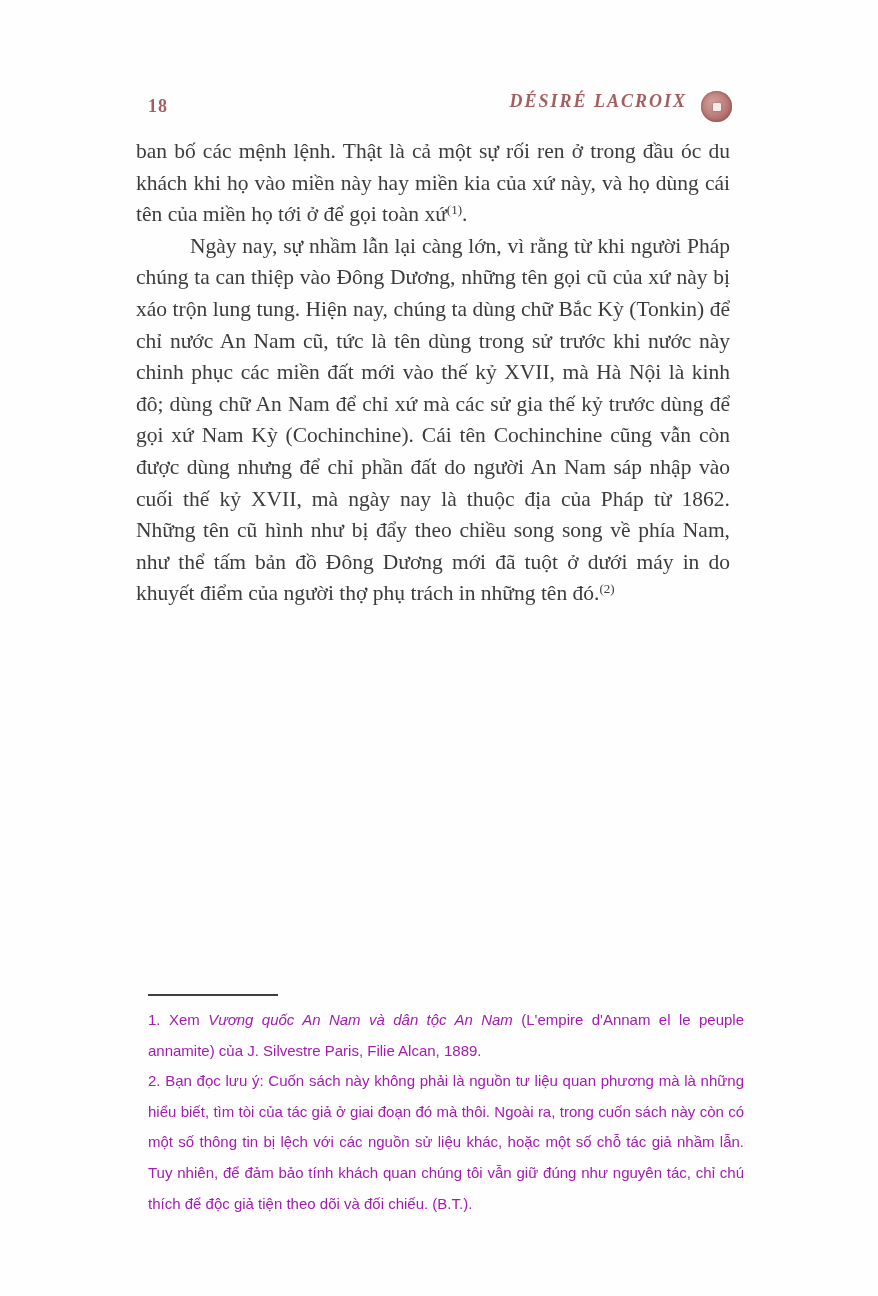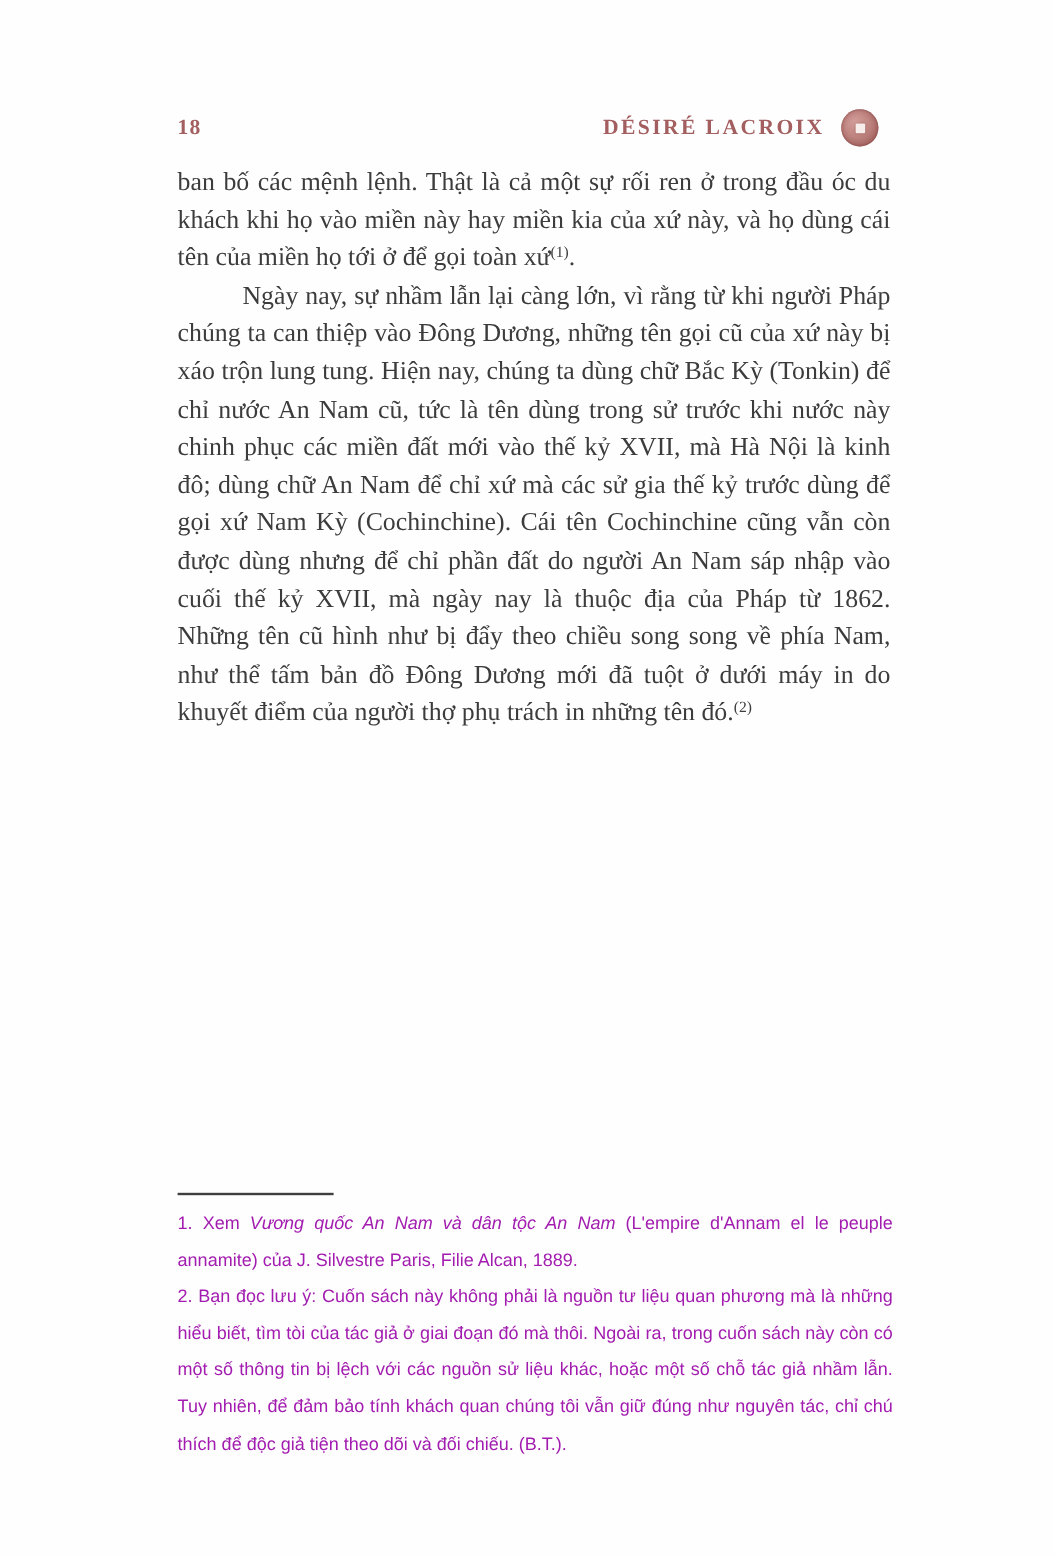--- a/index.html
+++ b/index.html
@@ -27,22 +27,23 @@
     align-items: center;
   }
   .page-number {
     font-size: 18px;
     font-weight: 700;
     color: #a35f5f;
     letter-spacing: 1px;
   }
   .author-group {
     display: flex;
-    align-items: center;
+    align-items: flex-start;
     gap: 14px;
+    font-style: italic;
   }
   .author-name {
     font-size: 18px;
     font-weight: 700;
     color: #a35f5f;
     letter-spacing: 2px;
   }
   .coin {
     width: 31px;
     height: 31px;
@@ -62,21 +63,21 @@
     transform: translate(-50%, -50%);
     background: #f6ecea;
     border-radius: 1px;
     box-shadow: 0 0 2px rgba(120,50,50,.55);
   }
 
   
   .body-text {
     position: absolute;
     top: 136px;
-    left: 148px;
+    left: 136px;
     width: 594px;
     color: #3c3c3c;
     font-size: 21.5px;
     line-height: 31.6px;
     text-align: justify;
   }
   .body-text p {
     margin: 0;
   }
   .body-text p.indented {

